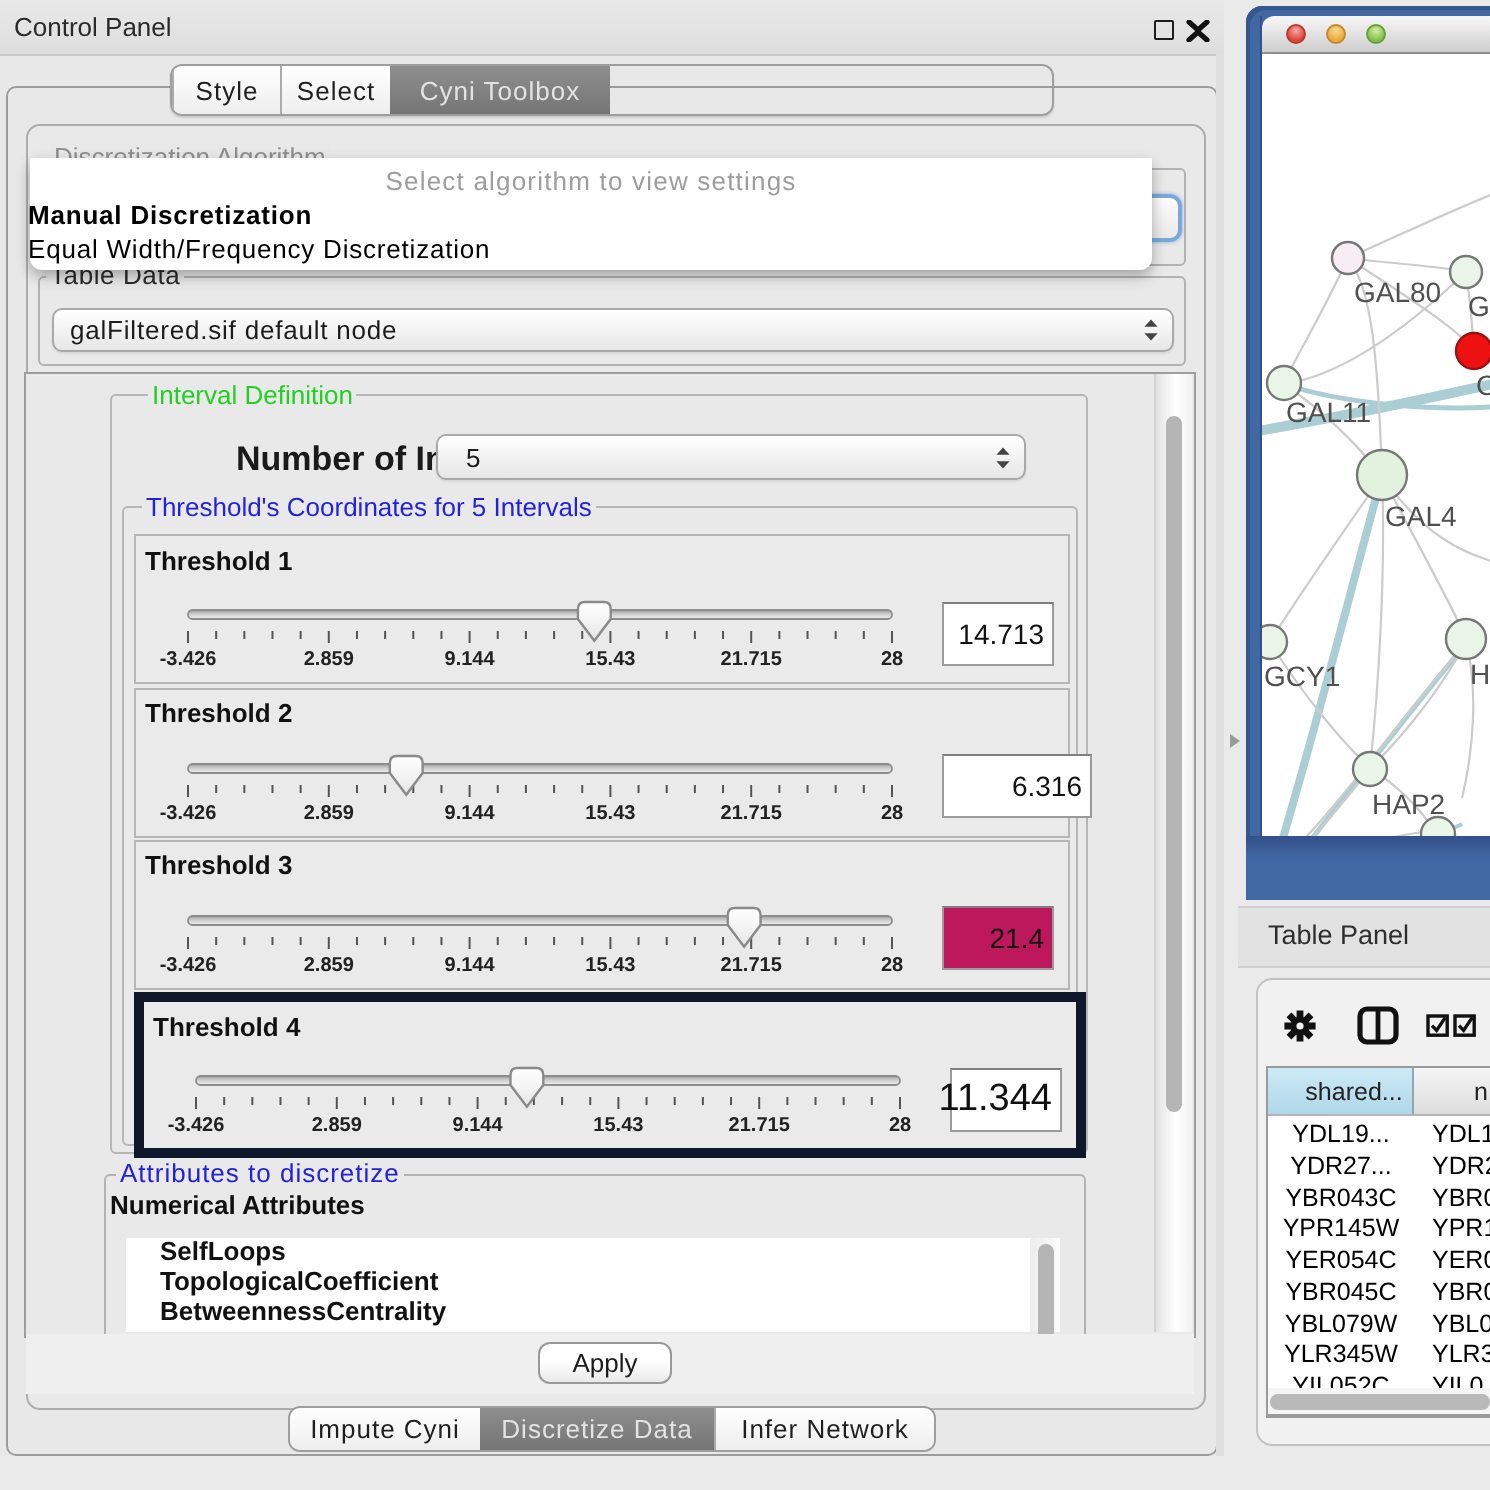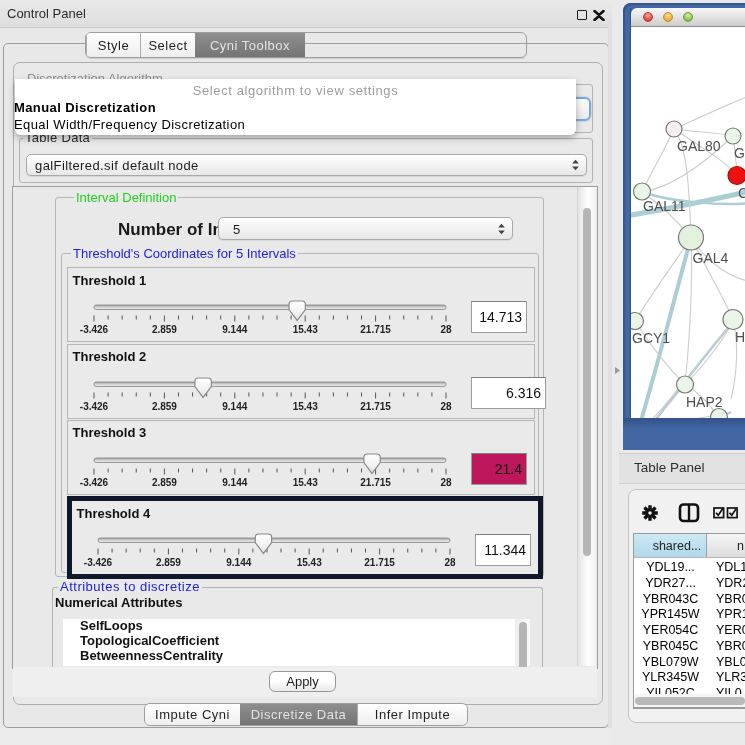--- a/index.html
+++ b/index.html
@@ -156,37 +156,37 @@
 <path d="M26.00,47.5v6M40.08,47.5v4M54.16,47.5v4M68.24,47.5v4M82.32,47.5v4M96.40,47.5v6M110.48,47.5v4M124.56,47.5v4M138.64,47.5v4M152.72,47.5v4M166.80,47.5v6M180.88,47.5v4M194.96,47.5v4M209.04,47.5v4M223.12,47.5v4M237.20,47.5v6M251.28,47.5v4M265.36,47.5v4M279.44,47.5v4M293.52,47.5v4M307.60,47.5v6M321.68,47.5v4M335.76,47.5v4M349.84,47.5v4M363.92,47.5v4M378.00,47.5v6" stroke="#555" stroke-width="1"></path>
 <text x="26.0" y="64.5" font-size="10" font-weight="bold" fill="#222" text-anchor="middle" font-family="Liberation Sans, sans-serif">-3.426</text>
       <text x="96.4" y="64.5" font-size="10" font-weight="bold" fill="#222" text-anchor="middle" font-family="Liberation Sans, sans-serif">2.859</text>
       <text x="166.8" y="64.5" font-size="10" font-weight="bold" fill="#222" text-anchor="middle" font-family="Liberation Sans, sans-serif">9.144</text>
       <text x="237.2" y="64.5" font-size="10" font-weight="bold" fill="#222" text-anchor="middle" font-family="Liberation Sans, sans-serif">15.43</text>
       <text x="307.6" y="64.5" font-size="10" font-weight="bold" fill="#222" text-anchor="middle" font-family="Liberation Sans, sans-serif">21.715</text>
       <text x="378.0" y="64.5" font-size="10" font-weight="bold" fill="#222" text-anchor="middle" font-family="Liberation Sans, sans-serif">28</text>
 <path d="M183.24,38 v-1.5 q0,-3.5 3.5,-3.5 h9.4 q3.5,0 3.5,3.5 v1.5 l0,3.5 L191.44,52.4 L183.24,41.5 Z" fill="url(#kn496.4)" stroke="#8a8a8a" stroke-width="1.2"></path>
 </svg>
 <div style="position:absolute;left:403.5px;top:32.5px;width:56px;height:32px;background:#fff;border:1px solid #9b9b9b;border-top-color:#7f7f7f;box-sizing:border-box;">
-      <div style="position:absolute;right:4px;top:50%;transform:translateY(-50%);font-size:14px;color:#111;">11.344</div>
+      <div style="position:absolute;right:4px;top:50%;transform:translateY(-50%);font-size:19px;color:#111;">11.344</div>
     </div>
 </div>
 <div class="fs" style="left:52px;top:587px;width:489px;height:79px;border-bottom:none;border-bottom-left-radius:0;border-bottom-right-radius:0;"></div>
 <div class="fslabel" style="left:58px;top:580px;color:#2222dd;background:#e9e9e9;letter-spacing:0.5px;">Attributes to discretize</div>
 <div class="abs" style="left:55px;top:594.5px;font-size:13px;font-weight:bold;color:#111;">Numerical Attributes</div>
 <div class="abs" style="left:63px;top:619px;width:452px;height:47px;background:#fff;overflow:hidden;font-weight:bold;">
     <div style="padding:0 0 0 17px;margin-top:-1px;font-size:13px;color:#111;line-height:15px;">SelfLoops<br>TopologicalCoefficient<br>BetweennessCentrality</div>
   </div>
 <div class="abs" style="left:515px;top:619px;width:15px;height:47px;background:linear-gradient(to right,#ededed,#fbfbfb);"></div>
 <div class="abs" style="left:519px;top:622px;width:8px;height:45px;background:#b5b5b5;border-radius:4px 4px 0 0;"></div>
 <div class="abs" style="left:13px;top:667px;width:584px;height:30px;background:#efefef;"></div>
 <div class="abs" style="left:269px;top:671px;width:67px;height:21px;border:1px solid #999;border-radius:6px;background:linear-gradient(#ffffff,#ffffff 45%,#e9e9e9);box-sizing:border-box;text-align:center;font-size:13px;color:#1c1c1c;line-height:19px;">Apply</div>
 <div class="abs" style="left:144px;top:703px;width:322px;height:21px;border:1px solid #9e9e9e;border-radius:6px;overflow:hidden;display:flex;">
 <div style="width:95px;height:21px;background:linear-gradient(#ffffff,#eeeeee);color:#1f1f1f;font-size:13px;letter-spacing:0.5px;display:flex;align-items:center;justify-content:center;box-sizing:border-box;">Impute Cyni</div>
 <div style="width:117px;height:21px;background:linear-gradient(#8e8e8e,#757575);color:#e3e3e3;font-size:13px;letter-spacing:0.5px;display:flex;align-items:center;justify-content:center;box-sizing:border-box;">Discretize Data</div>
-<div style="width:110px;height:21px;background:linear-gradient(#ffffff,#eeeeee);border-left:1px solid #ababab;color:#1f1f1f;font-size:13px;letter-spacing:0.5px;display:flex;align-items:center;justify-content:center;box-sizing:border-box;">Infer Impute</div>
+<div style="width:110px;height:21px;background:linear-gradient(#ffffff,#eeeeee);border-left:1px solid #ababab;color:#1f1f1f;font-size:13px;letter-spacing:0.5px;display:flex;align-items:center;justify-content:center;box-sizing:border-box;">Infer Network</div>
 </div>
 <div class="abs" style="left:608px;top:27px;width:4px;height:701px;background:#dfdfdf;"></div>
 <div class="abs" style="left:612px;top:27px;width:11px;height:718px;background:#ededed;"></div>
 <div class="abs" style="left:0;top:728px;width:612px;height:17px;background:#ebebeb;"></div>
 <div class="abs" style="left:15px;top:79px;width:561px;height:56px;background:#fff;border-radius:0 0 6px 6px;box-shadow:0 3px 7px rgba(0,0,0,0.3);"></div>
 <div class="abs" style="left:15px;top:83px;width:561px;text-align:center;font-size:13px;letter-spacing:0.6px;color:#9d9d9d;">Select algorithm to view settings</div>
 <div class="abs" style="left:14px;top:100px;font-size:13px;font-weight:bold;letter-spacing:0.4px;color:#000;">Manual Discretization</div>
 <div class="abs" style="left:14px;top:116.5px;font-size:13px;letter-spacing:0.4px;color:#000;">Equal Width/Frequency Discretization</div>
 <div class="abs" style="left:612px;top:0;width:133px;height:745px;background:#eaeaea;"></div>
 <svg class="abs" style="left:613px;top:366px;" width="8" height="9" viewBox="0 0 8 9">

